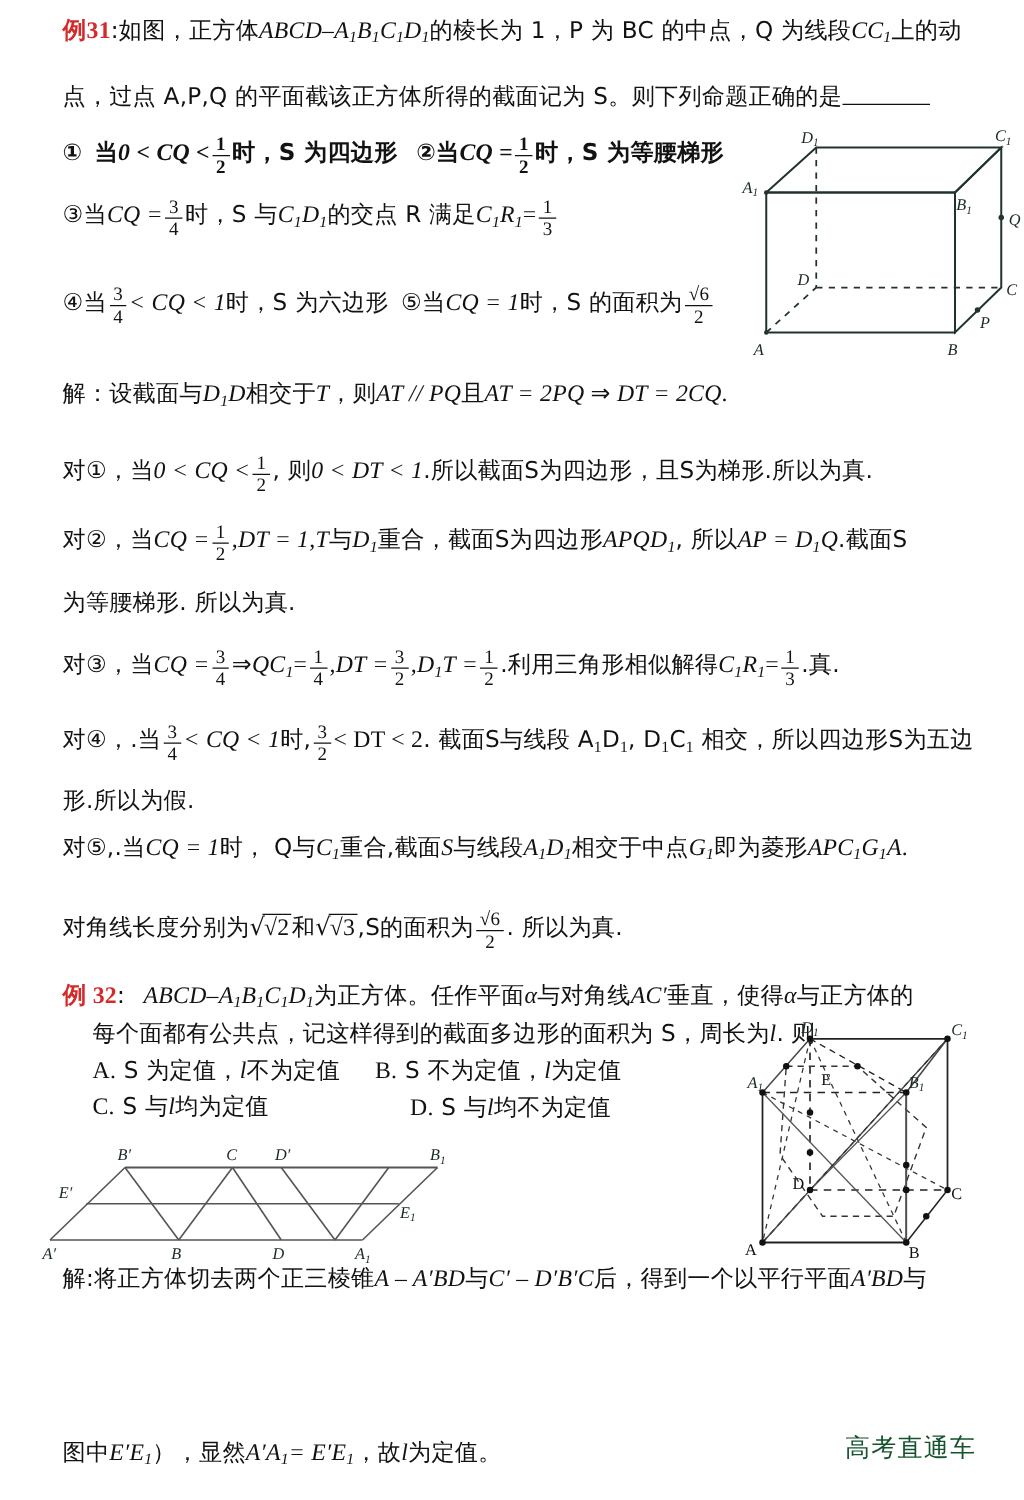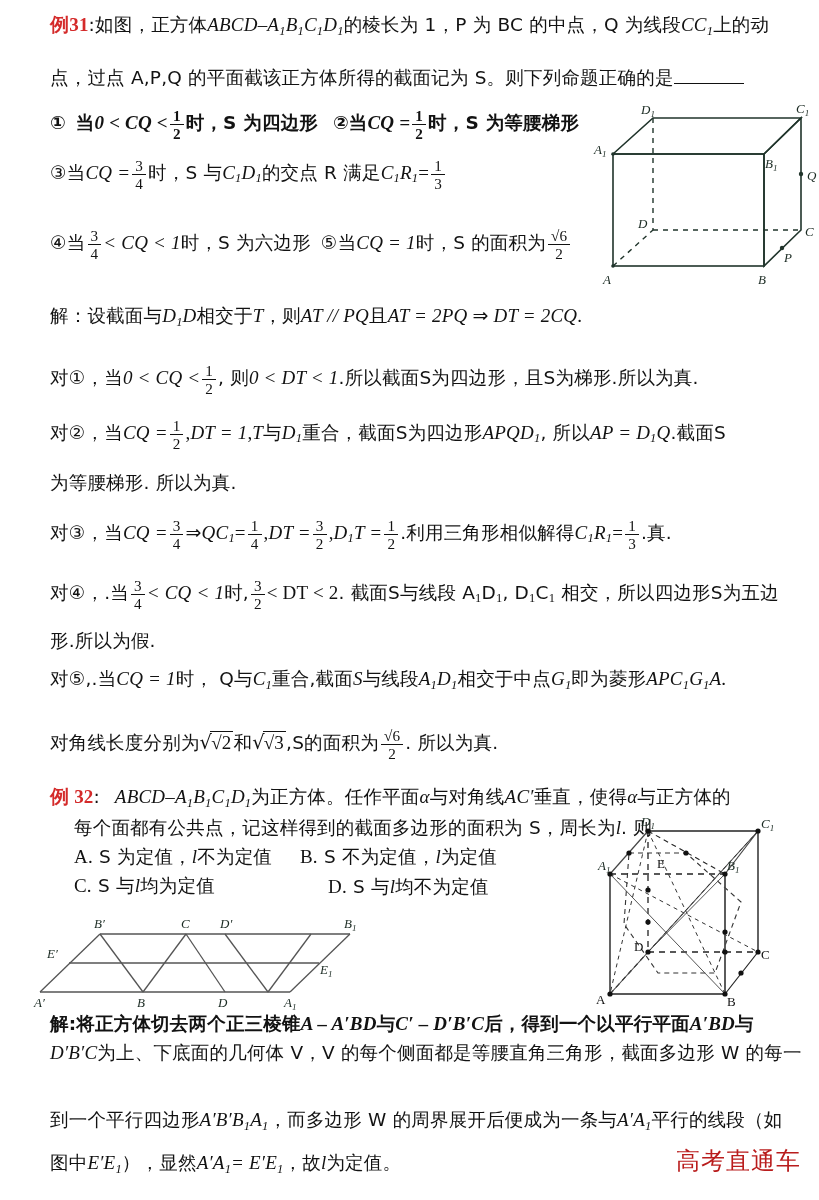--- a/index.html
+++ b/index.html
@@ -94,23 +94,23 @@
   .lbl-up {
     font-family: "Liberation Serif", serif;
     font-style: normal;
     font-size: 13px;
     fill: #111;
   }
   .lblsub { font-size: 9px; }
 
   .watermark {
     position: absolute;
-    color: #b91c1c;
+    color: #14532d;
     font-family: "DejaVu Sans", "Liberation Sans", sans-serif;
-    font-size: 24px;
+    font-size: 20px;
     letter-spacing: 1px;
   }
 </style>
 </head>
 <body>
 
 <div class="page">
 
   <div class="line" style="left:50px; top:14px;">
     <span class="ex-label">例</span><span class="ex-num">31</span><span class="cn">:</span><span class="cn">如图，正方体</span><span class="mi">ABCD</span><span class="mn">–</span><span class="mi">A</span><span class="sub">1</span><span class="mi">B</span><span class="sub">1</span><span class="mi">C</span><span class="sub">1</span><span class="mi">D</span><span class="sub">1</span><span class="cn">的棱长为 1，P 为 BC 的中点，Q 为线段</span><span class="mi">CC</span><span class="sub">1</span><span class="cn">上的动</span>
@@ -311,32 +311,26 @@
       <text class="lbl" x="306" y="18">B<tspan class="lblsub" dy="3">1</tspan></text>
       <text class="lbl" x="9" y="48">E′</text>
       <text class="lbl" x="282" y="64">E<tspan class="lblsub" dy="3">1</tspan></text>
       <text class="lbl" x="-4" y="97">A′</text>
       <text class="lbl" x="99" y="97">B</text>
       <text class="lbl" x="180" y="97">D</text>
       <text class="lbl" x="246" y="97">A<tspan class="lblsub" dy="3">1</tspan></text>
     </svg>
   </div>
 
-  <div class="line" style="left:50px; top:1013px;font-weight:bold;">
+  <div class="line" style="left:50px; top:1013px;">
     <span class="cn">解:将正方体切去两个正三棱锥</span><span class="mi">A – A′BD</span><span class="cn">与</span><span class="mi">C′ – D′B′C</span><span class="cn">后，得到一个以平行平面</span><span class="mi">A′BD</span><span class="cn">与</span>
   </div>
 
-  <div class="line" style="left:50px; top:1042px;">
-    <span class="mi">D′B′C</span><span class="cn">为上、下底面的几何体 V，V 的每个侧面都是等腰直角三角形，截面多边形 W 的每一</span>
-  </div>
-
-
-  <div class="line" style="left:50px; top:1109px;">
-    <span class="cn">到一个平行四边形</span><span class="mi">A′B′B</span><span class="sub">1</span><span class="mi">A</span><span class="sub">1</span><span class="cn">，而多边形 W 的周界展开后便成为一条与</span><span class="mi">A′A</span><span class="sub">1</span><span class="cn">平行的线段（如</span>
-  </div>
+
+
 
   <div class="line" style="left:50px; top:1152px;">
     <span class="cn">图中</span><span class="mi">E′E</span><span class="sub">1</span><span class="cn">），显然</span><span class="mi">A′A</span><span class="sub">1</span><span class="mi">= E′E</span><span class="sub">1</span><span class="cn">，故</span><span class="mi">l</span><span class="cn">为定值。</span>
   </div>
 
   <div class="watermark" style="left:676px; top:1145px;">高考直通车</div>
 
 </div>
 
 </body></html>

